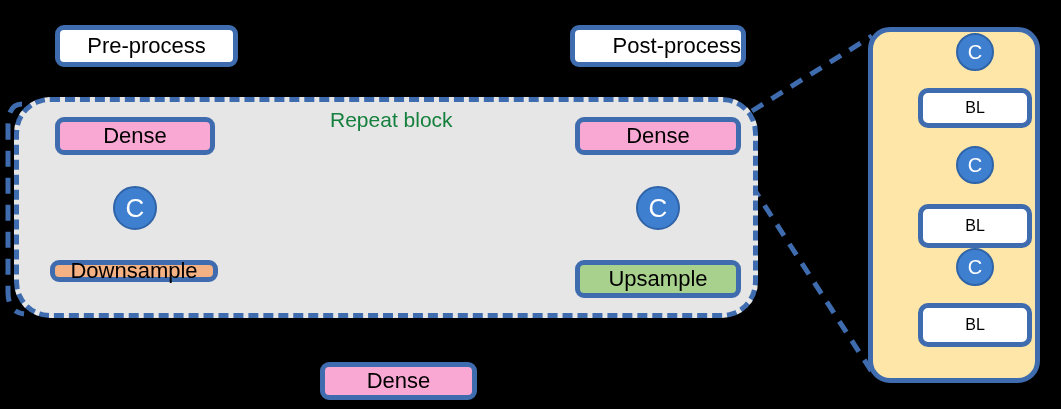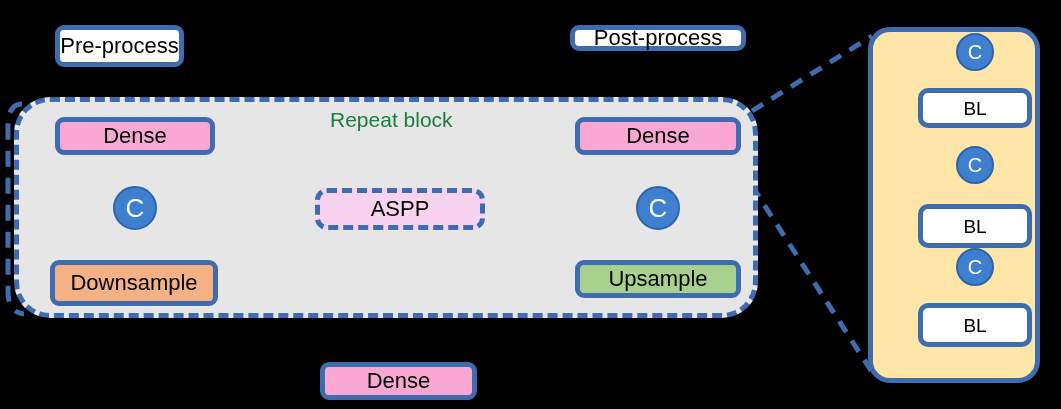--- a/index.html
+++ b/index.html
@@ -41,21 +41,21 @@
   .node-green  { background: #a9d18e; }
   .node-pink   {
     background: #f8d3f0;
     border-style: dashed;
     border-width: 5px;
     border-radius: 12px;
   }
   .node-bl {
     background: #ffffff;
     border-radius: 10px;
-    font-size: 19px;
+    font-size: 16px;
   }
 
   .repeat-block {
     position: absolute;
     box-sizing: border-box;
     background: #e7e6e6;
     border: 5px dashed #3f6cae;
     border-radius: 36px;
     z-index: 1;
   }
@@ -149,47 +149,44 @@
     <path d="M 920,325 C 890,322 878,290 878,230 C 878,140 900,72 950,56" fill="none" stroke="#000000" stroke-width="6" marker-end="url(#arrow)"></path>
 
     <path d="M 920,216 C 898,212 892,170 896,130 C 900,92 920,64 950,55" fill="none" stroke="#000000" stroke-width="6" marker-end="url(#arrow)"></path>
   </svg>
 
   <div class="repeat-block" style="left:14px; top:97px; width:744px; height:221px;"></div>
   <div class="repeat-label" style="left:330px; top:108px;">Repeat block</div>
 
   <div class="detail-panel" style="left:868px; top:27px; width:172px; height:356px;"></div>
 
-  <div class="node node-white" style="left:55px; top:25px; width:129px; height:42px;">
+  <div class="node node-white" style="left:55px; top:25px; width:183px; height:42px;">
     <span>Pre-process</span>
   </div>
 
-  <div class="node node-white" style="left:570px; top:25px; width:176px; height:26px;">
+  <div class="node node-white" style="left:570px; top:25px; width:176px; height:42px;justify-content:flex-end;">
     <span>Post-process</span>
   </div>
 
   <div class="node node-yellow" style="left:55px; top:117px; width:160px; height:38px;">
     <span>Dense</span>
   </div>
 
   <div class="node node-yellow" style="left:575px; top:117px; width:166px; height:38px;">
     <span>Dense</span>
   </div>
 
-  <div class="node node-orange" style="left:50px; top:260px; width:168px; height:46px;">
+  <div class="node node-orange" style="left:50px; top:260px; width:168px; height:22px;">
     <span>Downsample</span>
   </div>
 
   <div class="node node-green" style="left:575px; top:260px; width:166px; height:38px;">
     <span>Upsample</span>
   </div>
 
-  <div class="node node-pink" style="left:315px; top:188px; width:170px; height:42px;">
-    <span>ASPP</span>
-  </div>
 
   <div class="node node-yellow" style="left:320px; top:362px; width:157px; height:38px;">
     <span>Dense</span>
   </div>
 
   <div class="concat" style="left:113px; top:186px; width:44px; height:44px;">
     <span>C</span>
   </div>
   <div class="concat" style="left:636px; top:186px; width:44px; height:44px;">
     <span>C</span>

